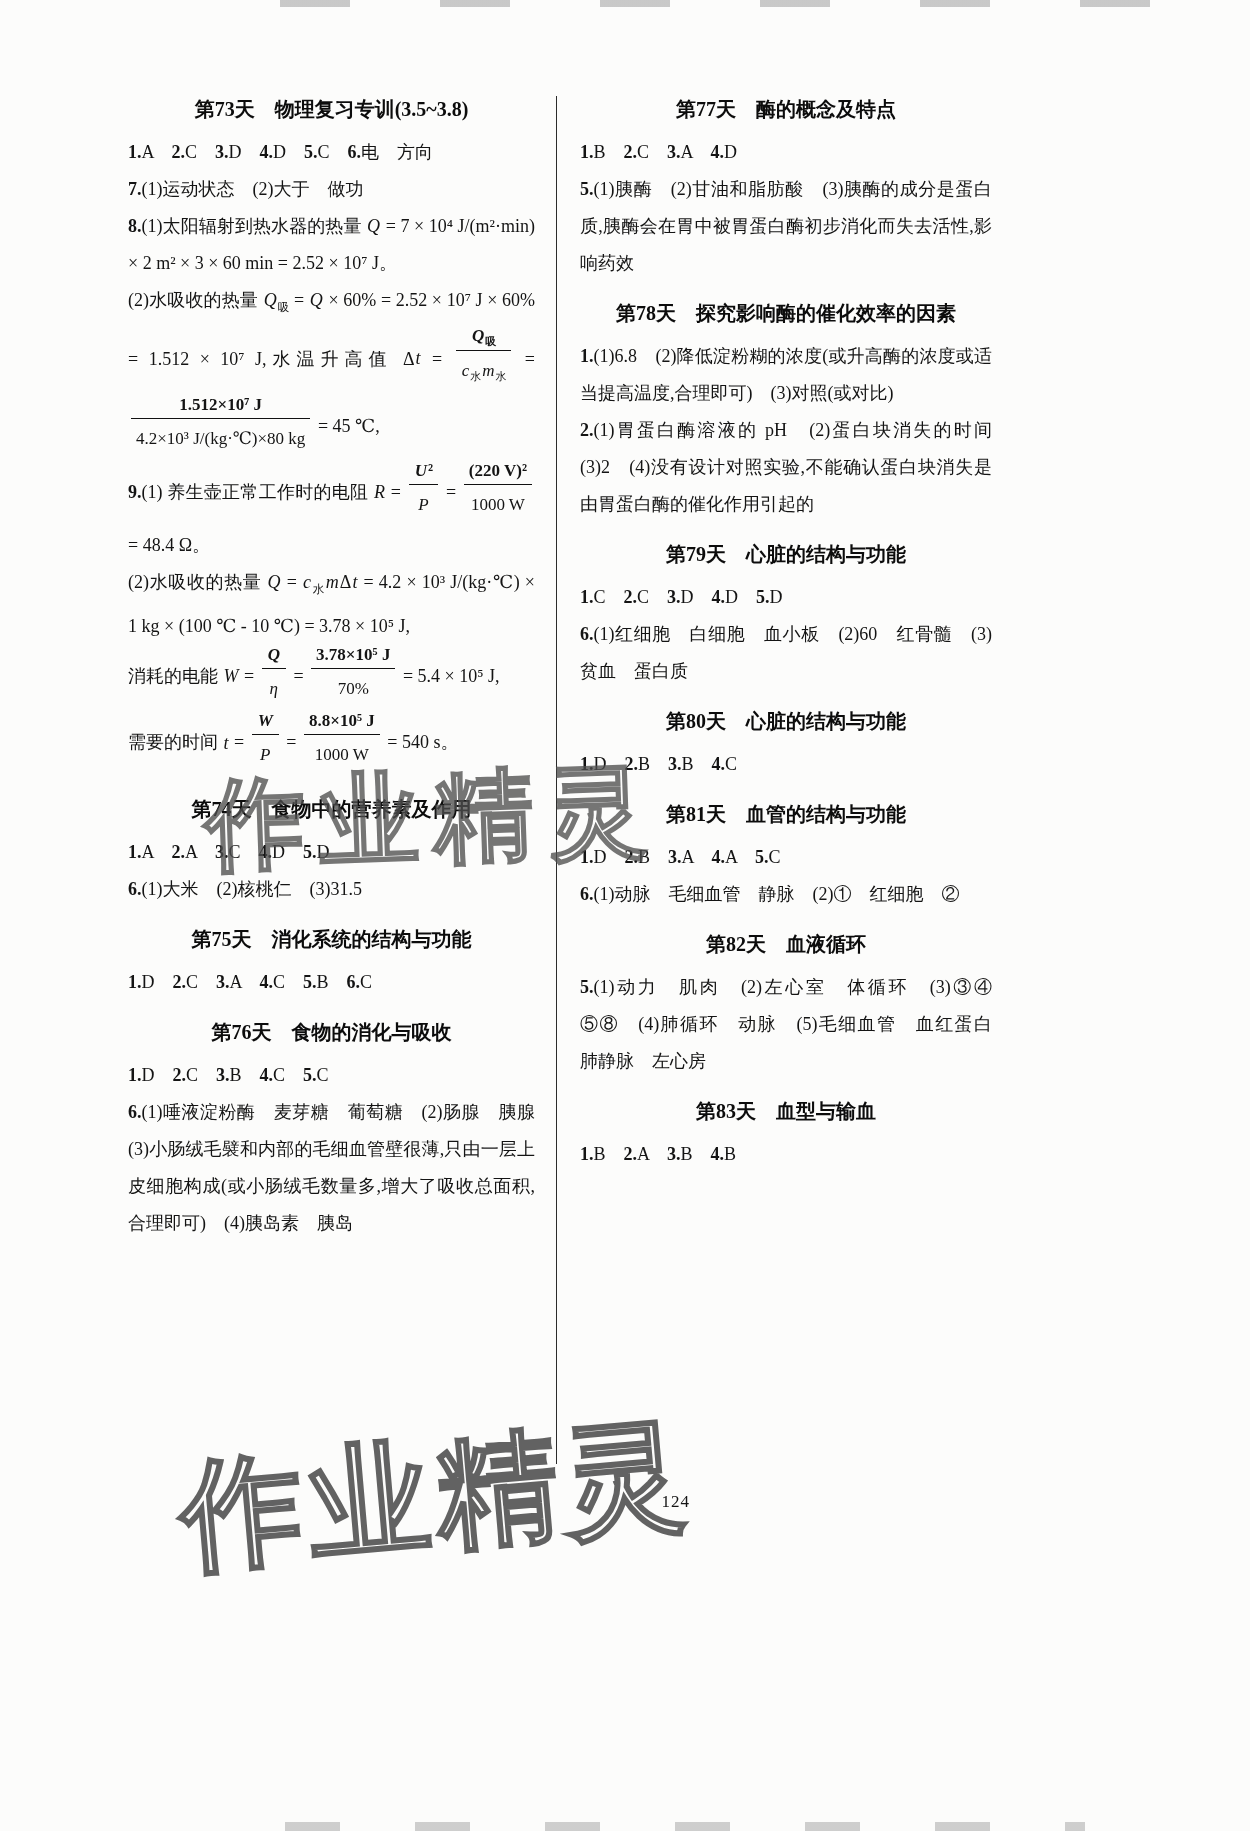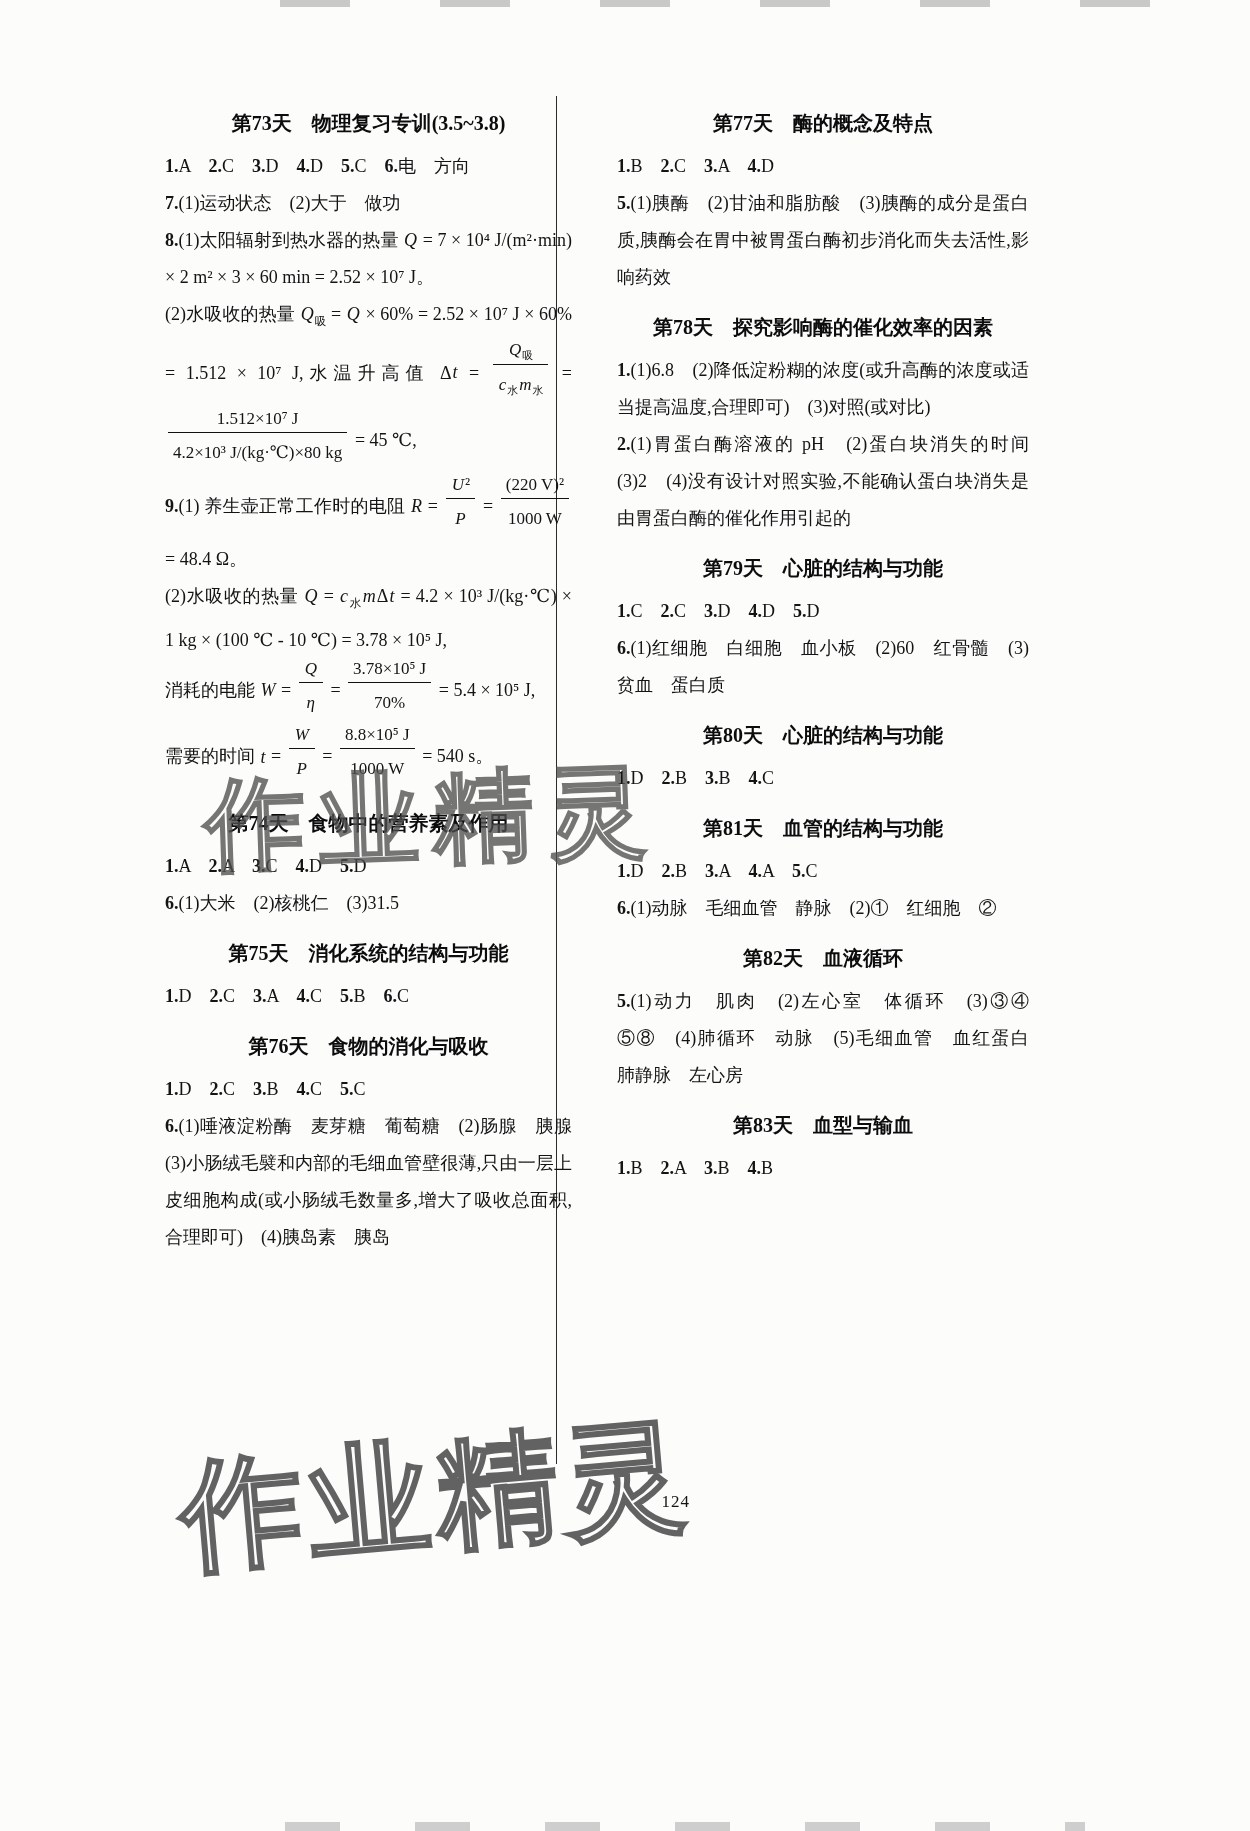--- a/index.html
+++ b/index.html
@@ -8,32 +8,32 @@
     background:#fcfcfb;color:#141414;
     font-family:"Liberation Serif","DejaVu Serif",serif;
   }
   .page{position:absolute;inset:0;}
   .edge-artifact{position:absolute;pointer-events:none;}
   .edge-top{left:280px;top:0;width:960px;height:7px;
     background:repeating-linear-gradient(90deg,rgba(150,150,150,.5) 0 70px,transparent 70px 160px);}
   .edge-bottom{left:285px;top:1822px;width:800px;height:9px;
     background:repeating-linear-gradient(90deg,rgba(150,150,150,.45) 0 55px,transparent 55px 130px);}
   .divider{position:absolute;left:556px;top:96px;width:1px;height:1368px;background:#2b2b2b;}
-  .column{position:absolute;top:108px;font-size:18px;line-height:37px;text-align:justify;margin-left:37px;}
+  .column{position:absolute;top:94px;font-size:18px;line-height:37px;text-align:justify;}
   .col-left{left:128px;width:407px;}
   .col-right{left:580px;width:412px;}
   .heading{font-size:20px;font-weight:bold;text-align:center;margin:16px 0 10px;line-height:30px;color:#0c0c0c;}
   .column .heading:first-child{margin-top:0;}
   .para{margin:0;padding:0;}
   .para b{font-weight:bold;}
   .para i.var{font-style:italic;padding:0 1px;}
   .para sub{font-size:64%;}
   .frac{display:inline-block;vertical-align:middle;text-align:center;
         font-size:17px;line-height:1.45;margin:0 3px;transform:translateY(-2px);}
-  .frac .num{display:block;padding:0 5px;}
+  .frac .num{display:block;padding:0 5px;font-weight:bold;}
   .frac .den{display:block;border-top:1.5px solid #111;padding:8px 5px;}
   .watermark{
     position:absolute;font-family:"DejaVu Sans",sans-serif;font-weight:bold;
     color:transparent;-webkit-text-stroke:2px rgba(78,78,78,0.78);
     letter-spacing:14px;white-space:nowrap;pointer-events:none;z-index:3;
   }
   .wm-mid{left:205px;top:752px;font-size:100px;transform:rotate(-2deg);}
   .wm-bottom{left:180px;top:1415px;font-size:122px;letter-spacing:6px;
     transform:rotate(-5deg);-webkit-text-stroke:2.2px rgba(70,70,70,0.85);}
   .page-number{position:absolute;left:430px;top:1492px;width:260px;text-align:right;

